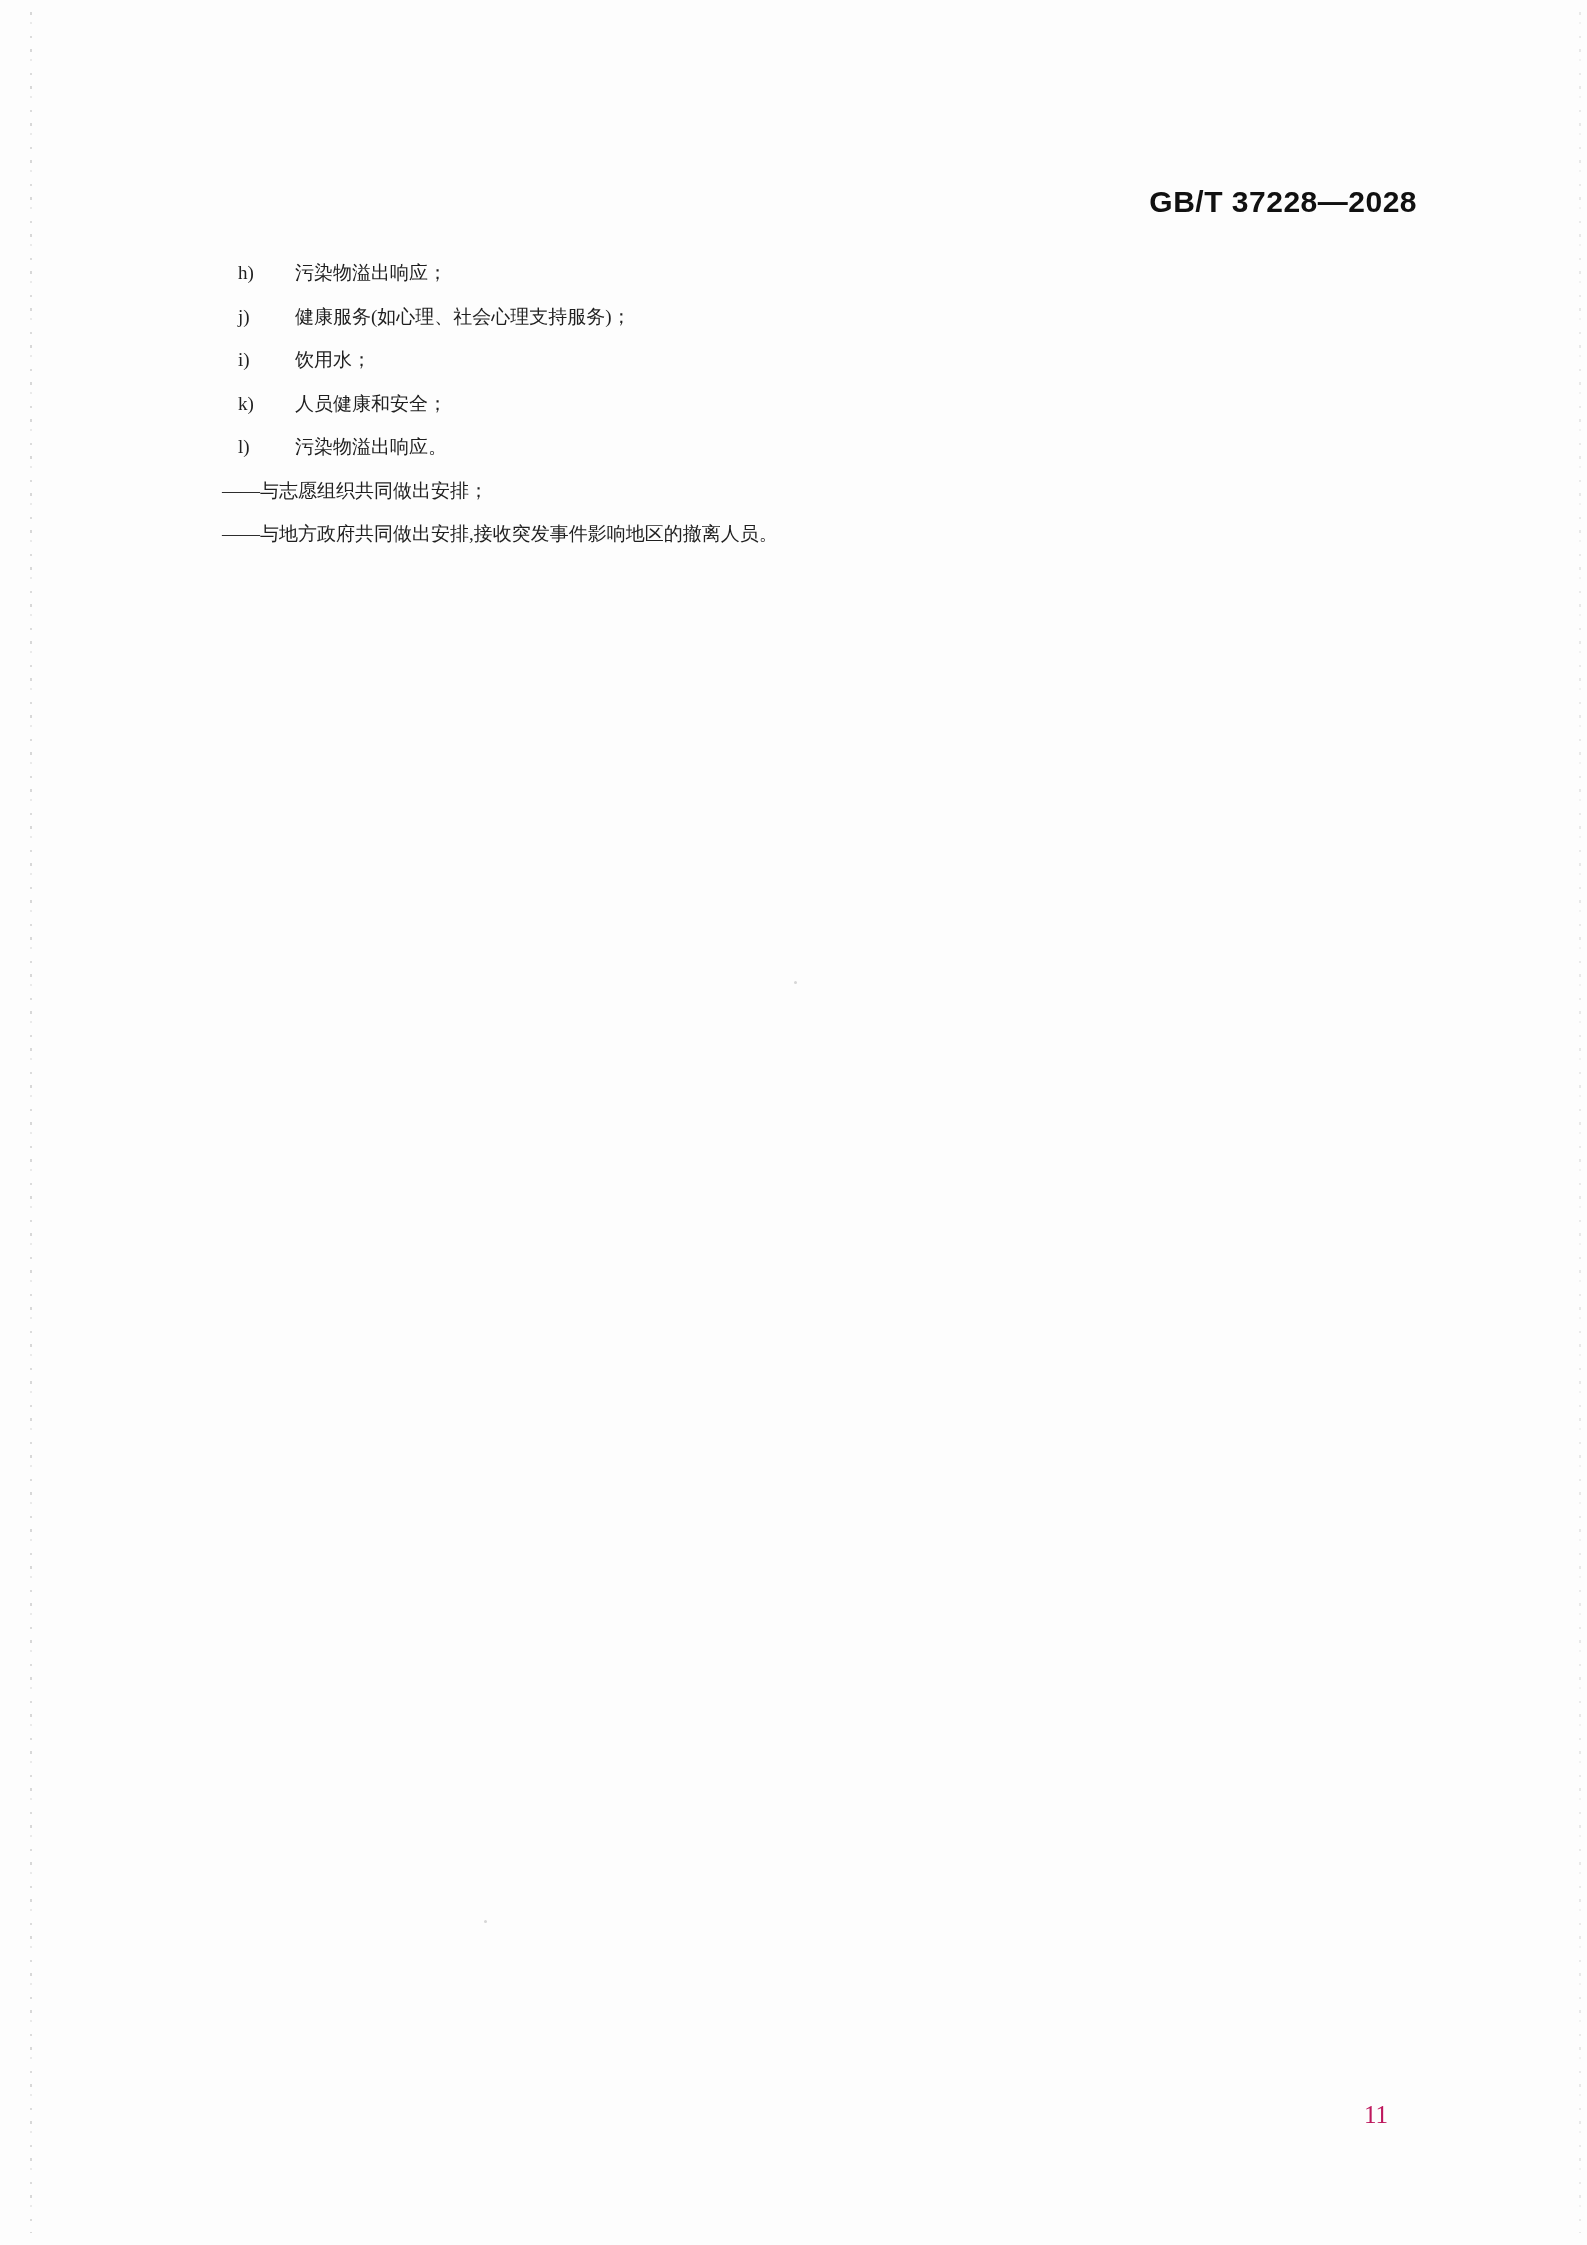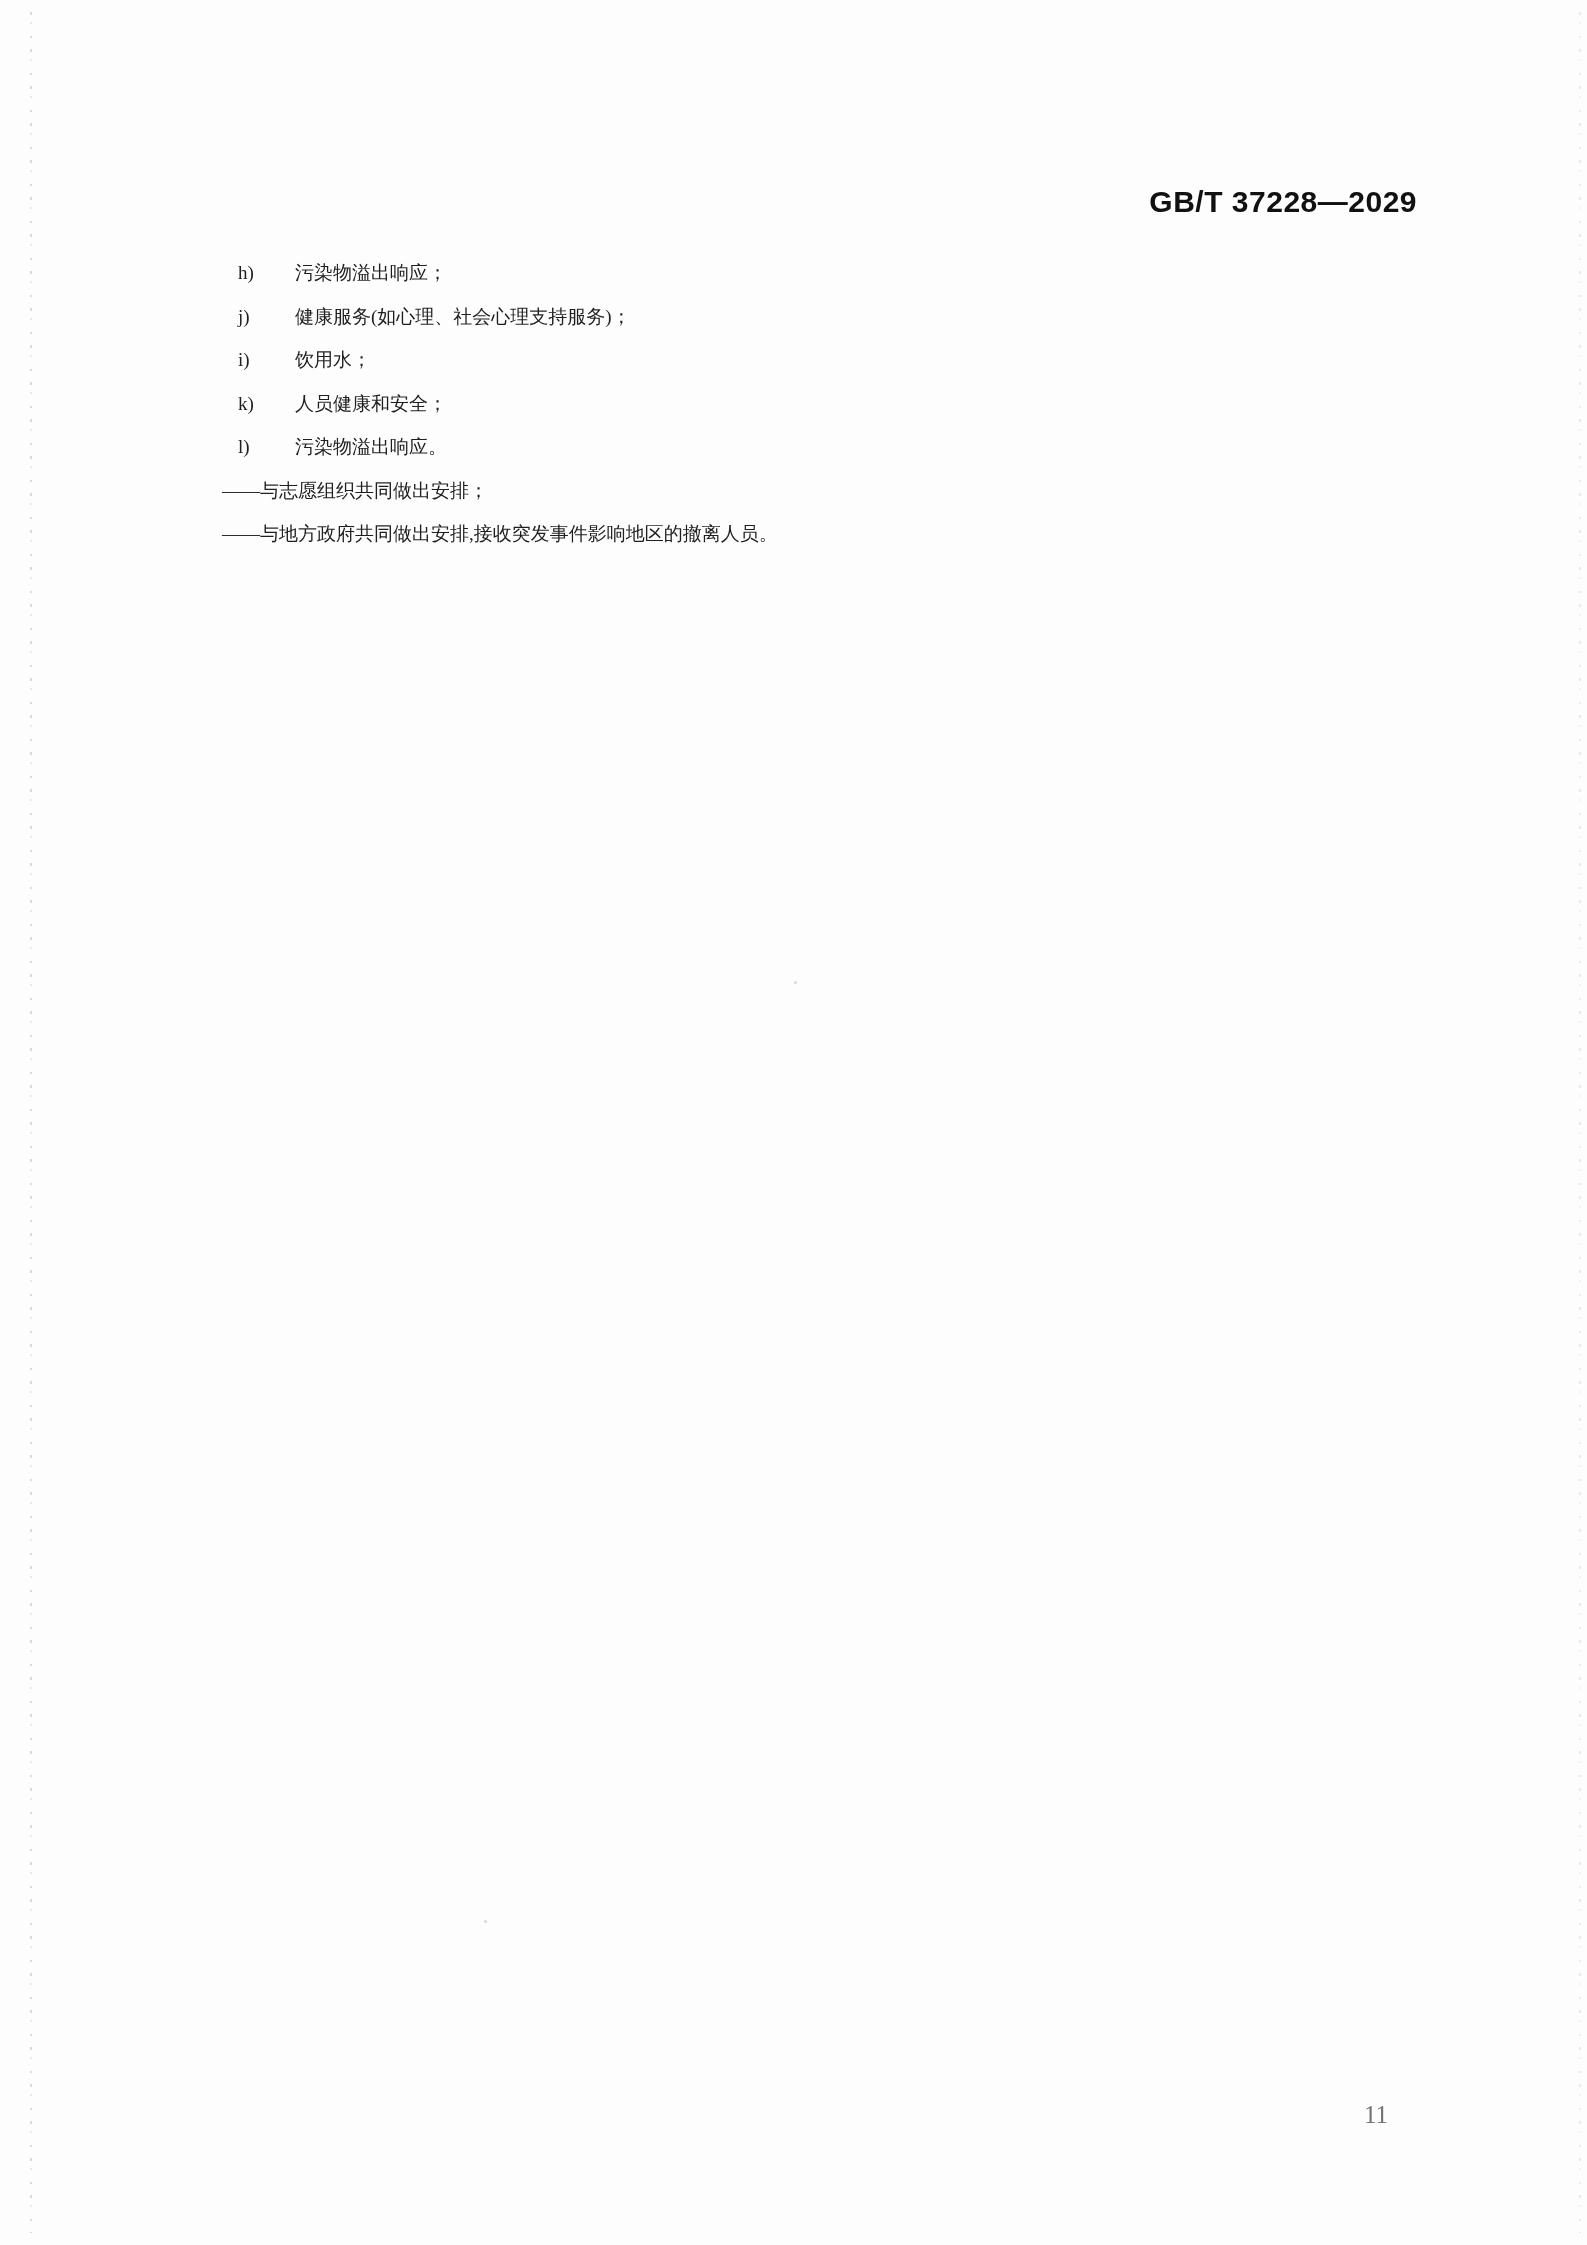--- a/index.html
+++ b/index.html
@@ -65,21 +65,21 @@
     width: 57px;
   }
 
   .page-number {
     position: absolute;
     top: 2101px;
     left: 1352px;
     width: 48px;
     text-align: center;
     font-size: 25px;
-    color: #737373;
+    color: #be185d;
   }
 
   .speck {
     position: absolute;
     width: 3px;
     height: 3px;
     border-radius: 50%;
     background: #8f8f8f;
     opacity: 0.35;
   }
@@ -87,21 +87,21 @@
   .speck.two { left: 484px; top: 1920px; }
 </style>
 </head>
 <body>
 
 <div class="page">
 
   <div class="edge-artifact left"></div>
   <div class="edge-artifact right"></div>
 
-  <div class="std-header">GB/T 37228—2029</div>
+  <div class="std-header">GB/T 37228—2028</div>
 
   <div class="content">
 
     <div class="row list-row">
       <span class="list-label">h)</span><span>污染物溢出响应；</span>
     </div>
     <div class="row list-row">
       <span class="list-label">j)</span><span>健康服务(如心理、社会心理支持服务)；</span>
     </div>
     <div class="row list-row">

